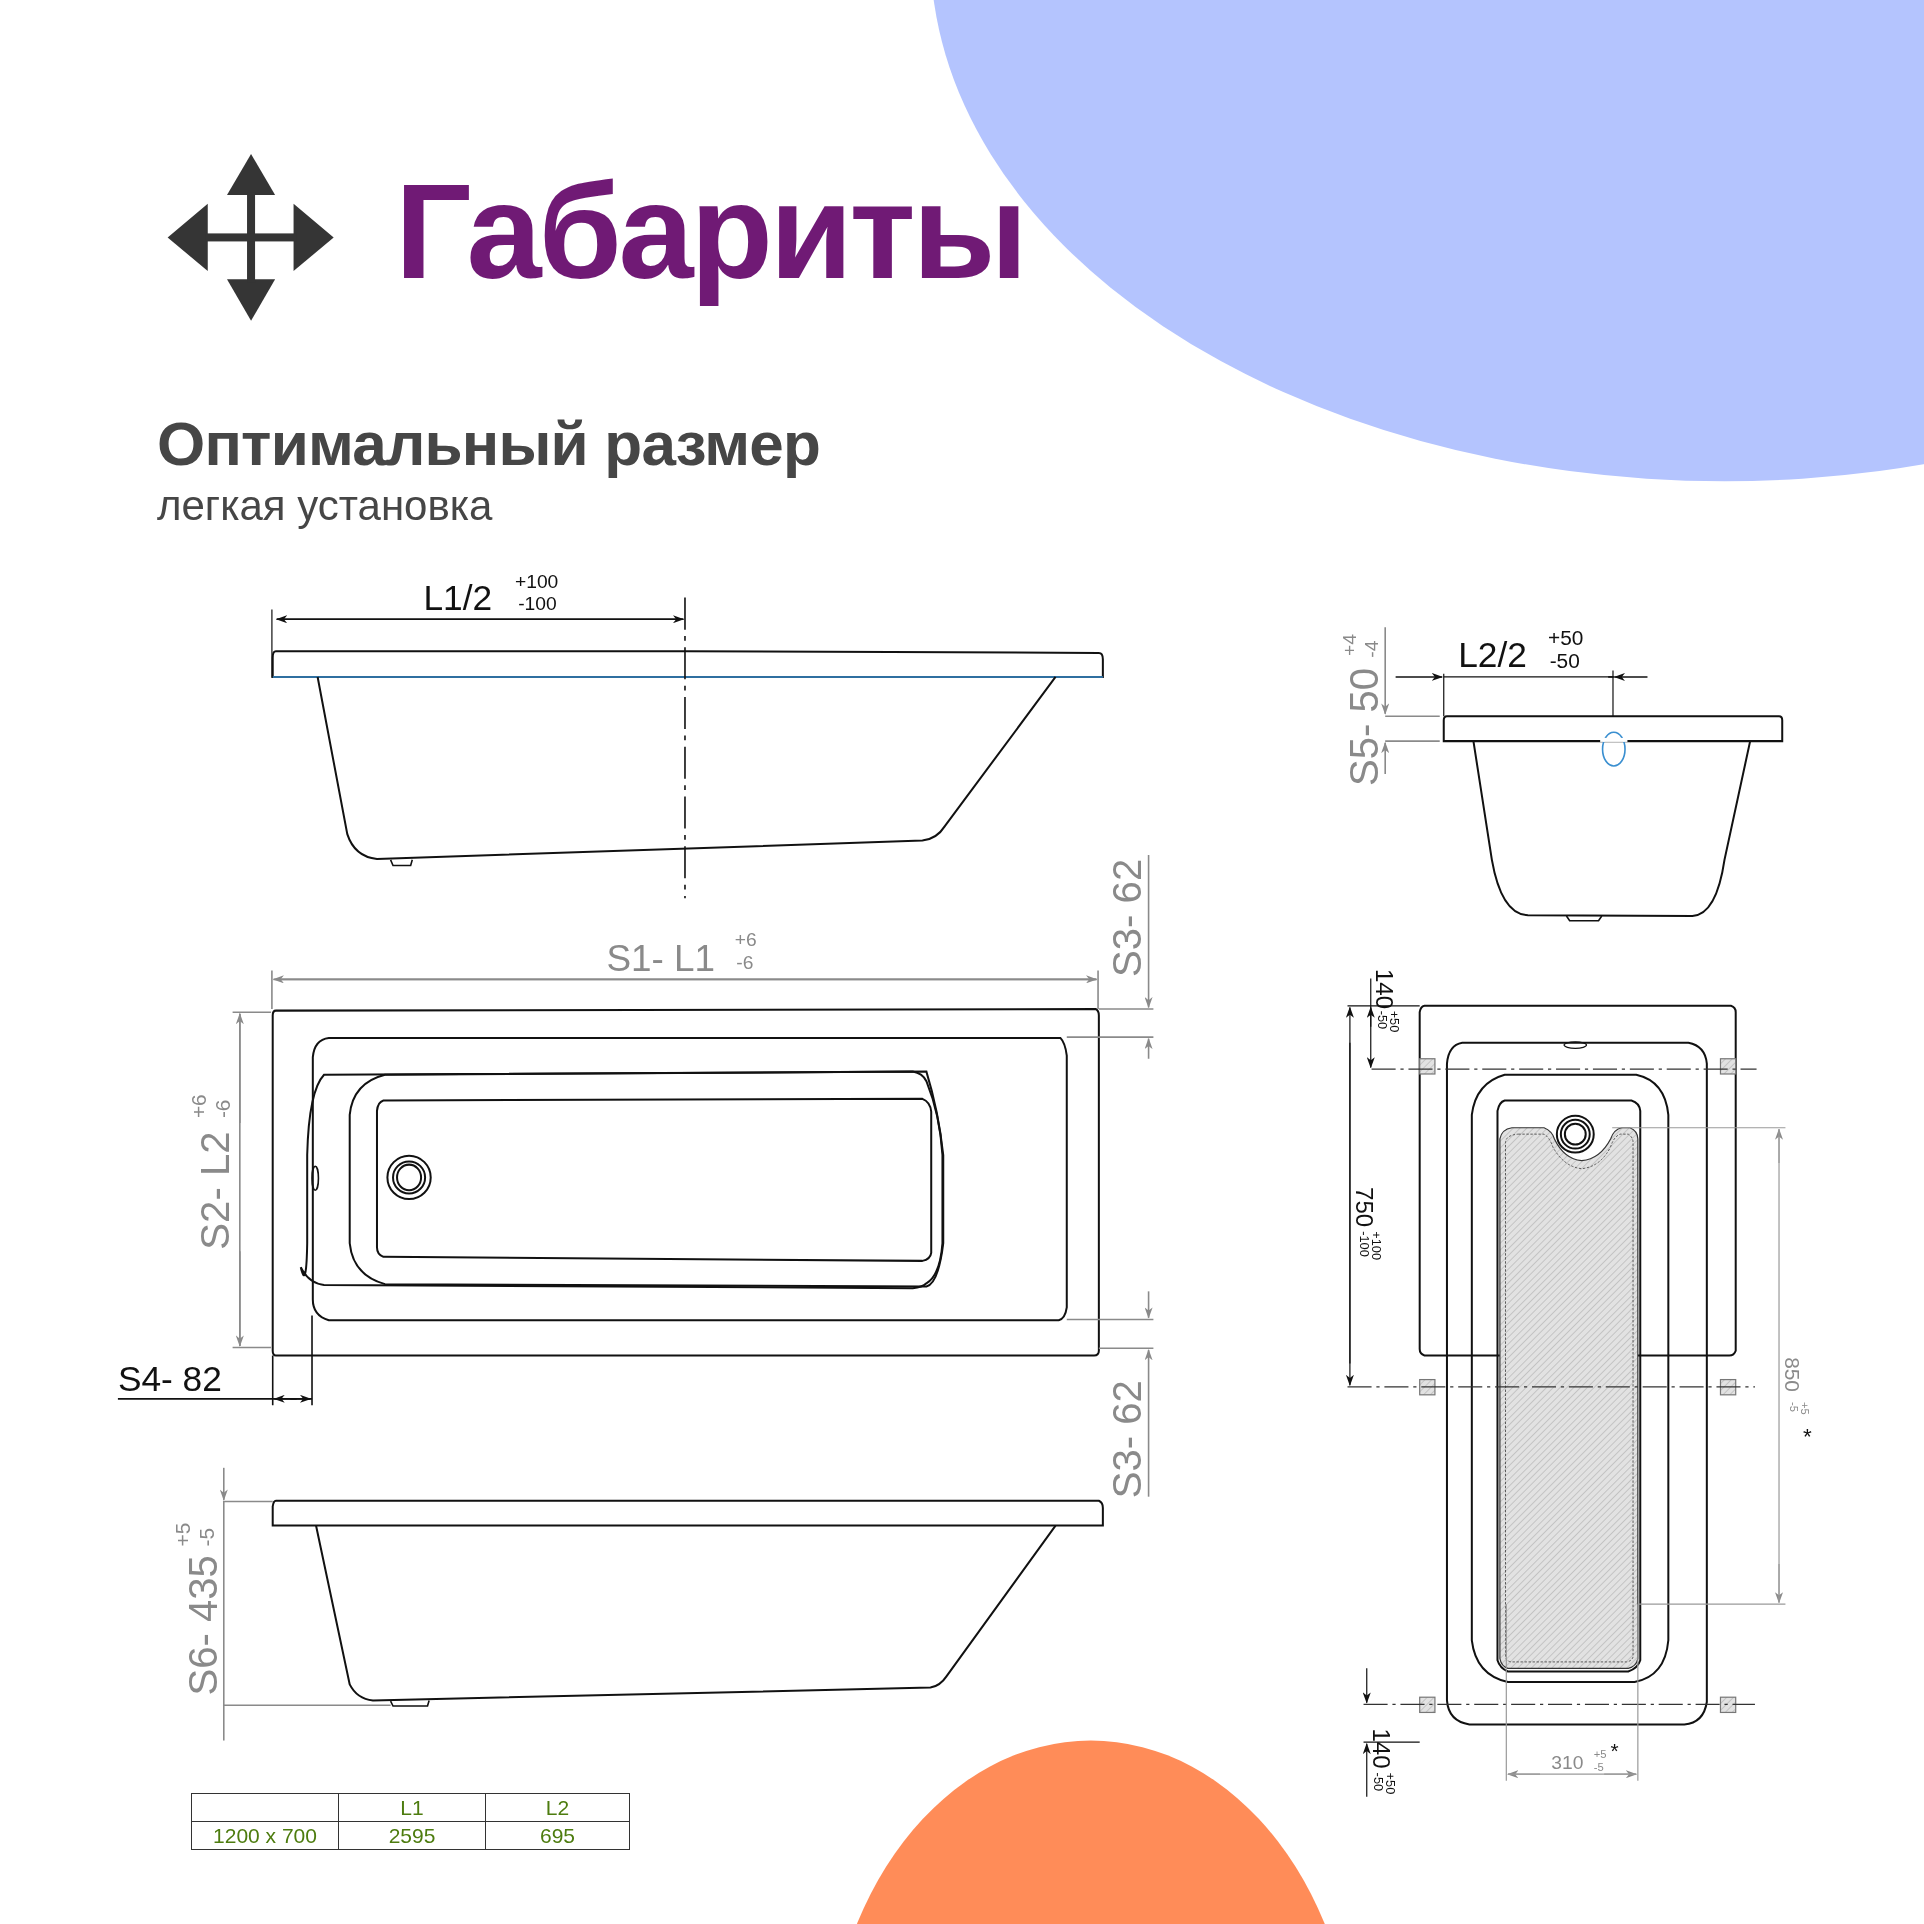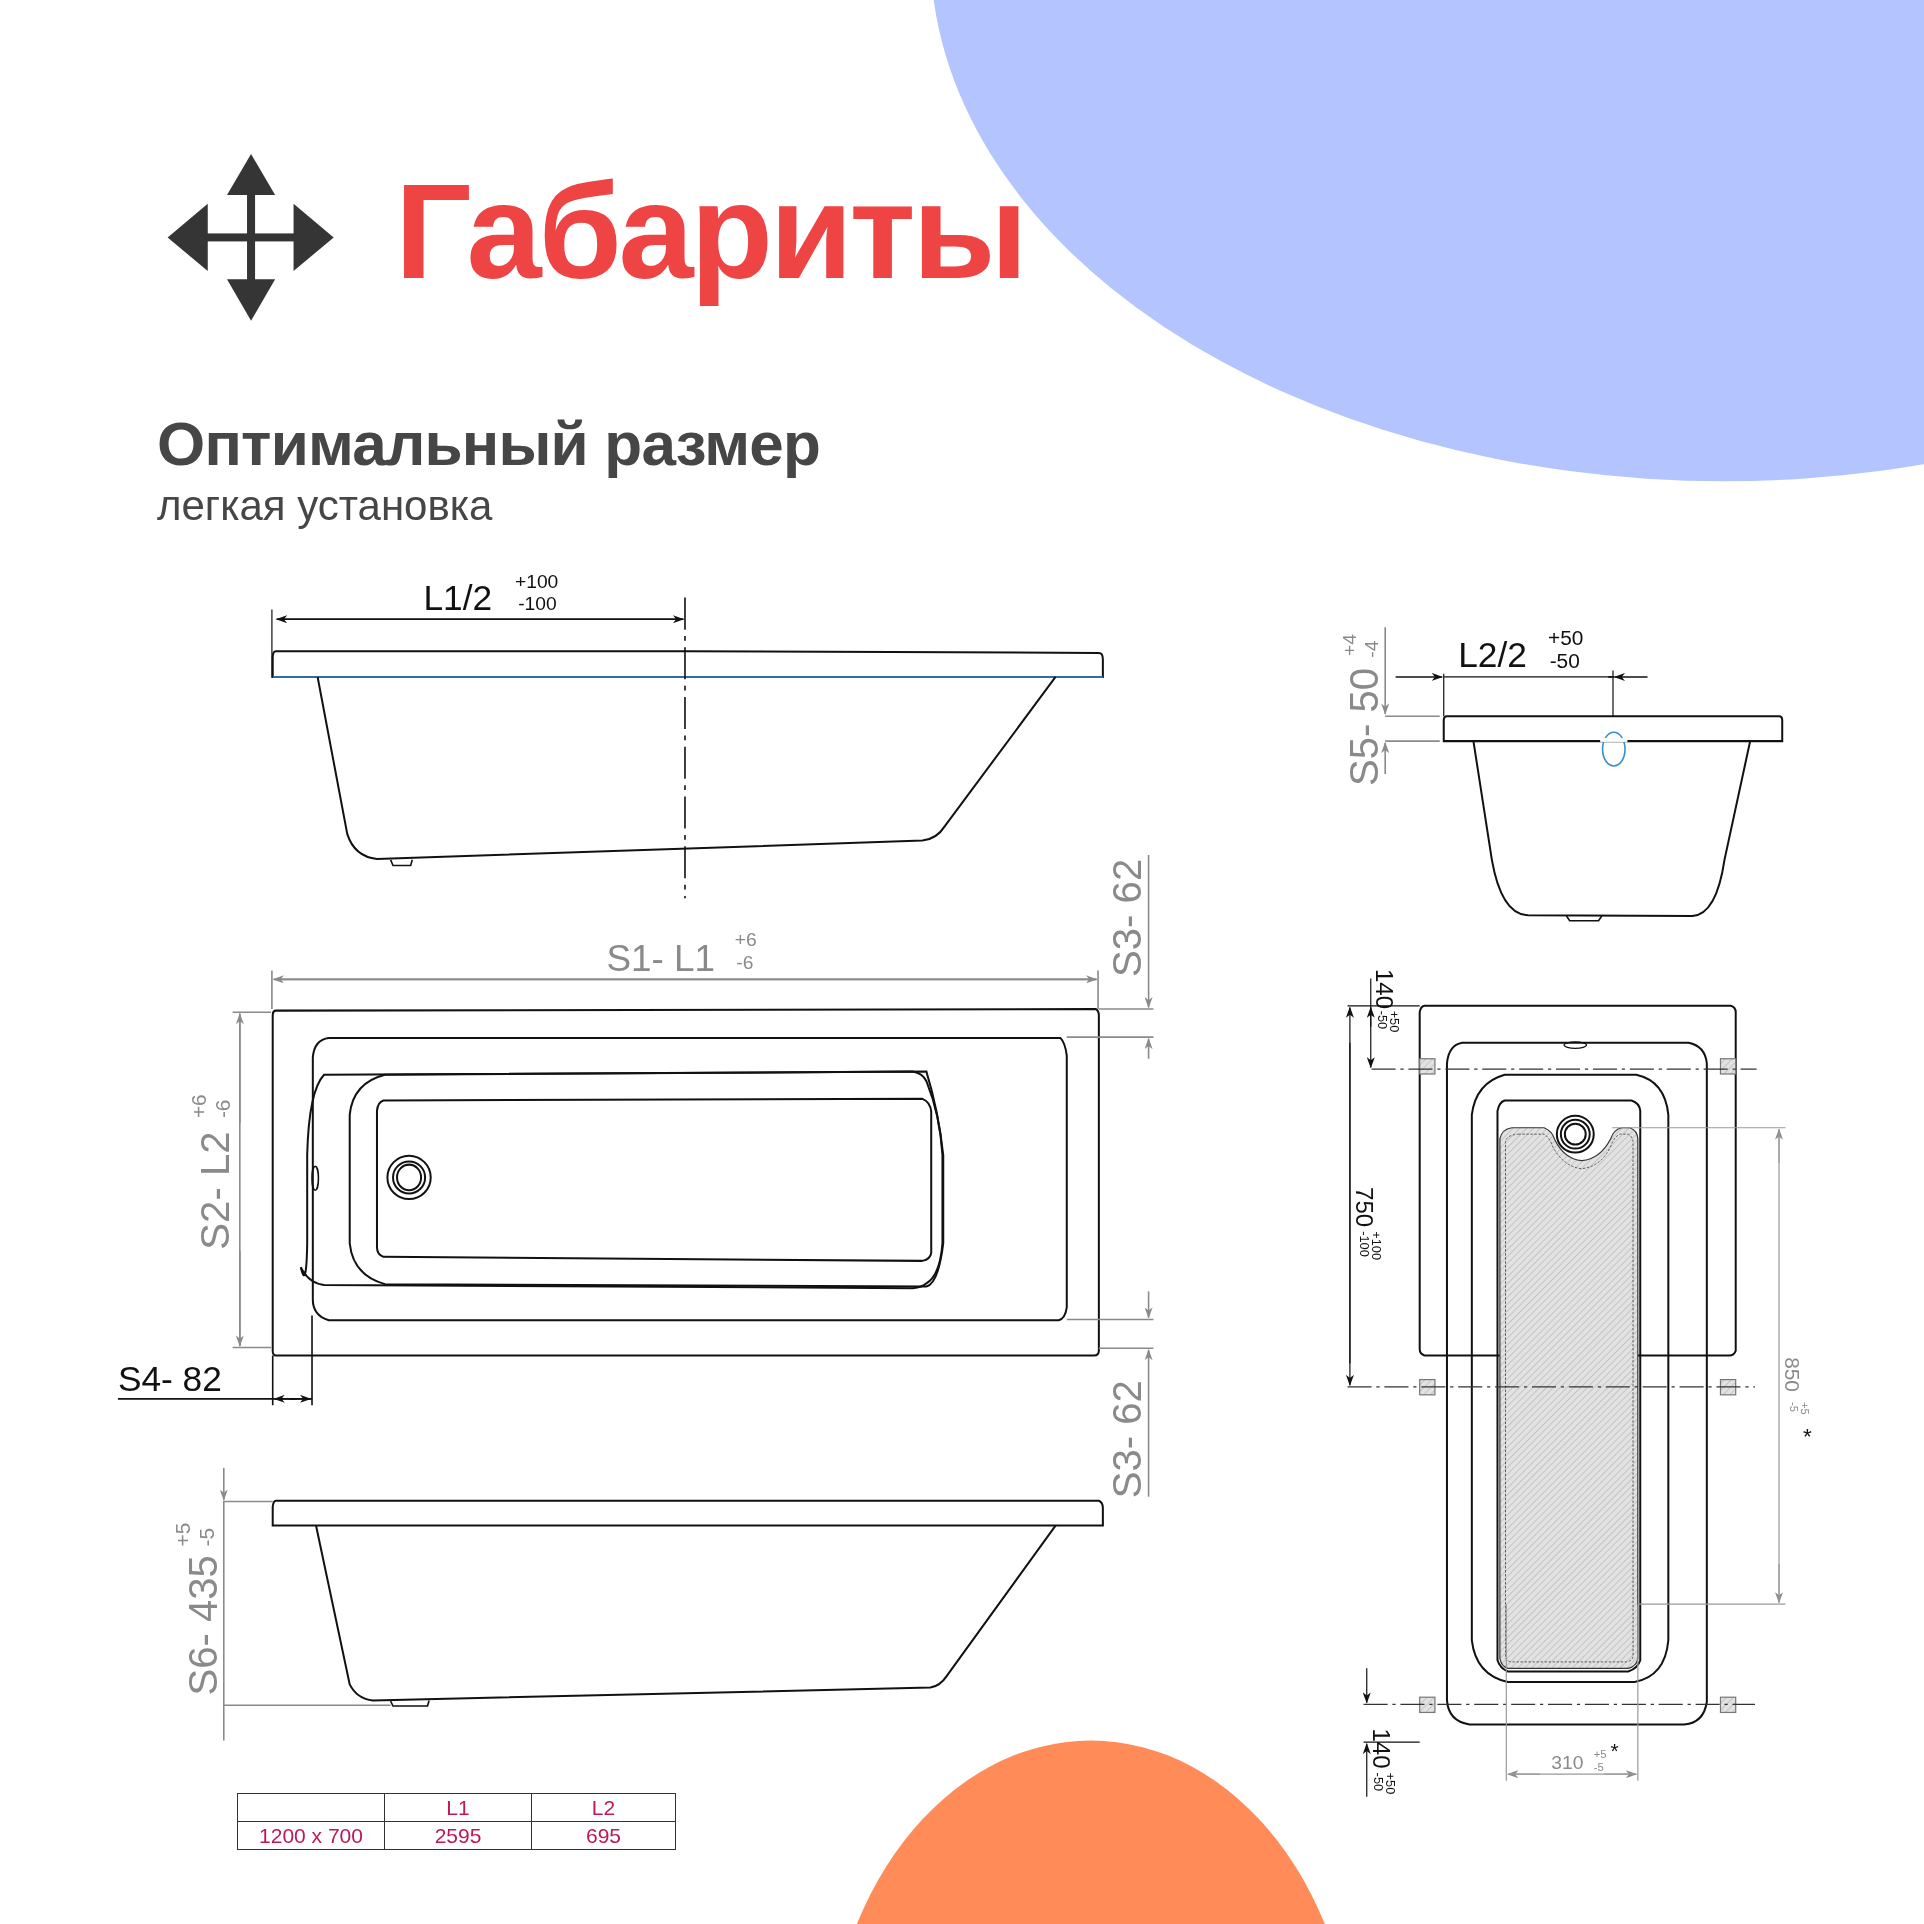--- a/index.html
+++ b/index.html
@@ -1,24 +1,24 @@
 <!DOCTYPE html>
 <html style="font-size:13px"><head>
 <meta charset="utf-8">
 <style>
   html, body { margin:0; padding:0; background:#ffffff; }
   body { width:1925px; height:1925px; position:relative; overflow:hidden; font-family:"Liberation Sans", sans-serif; }
   #stage { position:absolute; left:0; top:0; width:1925px; height:1925px; }
-  .title { position:absolute; left:395px; top:164px; font-family:"Liberation Sans", sans-serif; font-weight:700; font-size:135px; color:#ef4444; letter-spacing:-3.2px; line-height:1; }
+  .title { position:absolute; left:395px; top:164px; font-family:"Liberation Sans", sans-serif; font-weight:700; font-size:135px; color:#701a75; letter-spacing:-3.2px; line-height:1; }
   .subtitle-bold { position:absolute; left:157px; top:413px; font-family:"Liberation Sans", sans-serif; font-weight:700; font-size:62px; color:#464646; line-height:1; letter-spacing:-0.8px; }
   .subtitle-light { position:absolute; left:157px; top:485px; font-family:"Liberation Sans", sans-serif; font-weight:400; font-size:42px; color:#464646; line-height:1; }
   svg text { font-family:"Liberation Sans", sans-serif; }
   .dim-black { fill:#111111; }
   .dim-gray { fill:#8a8a8a; }
-  .spec-table { position:absolute; left:191px; top:1793px; border-collapse:collapse; font-family:"Liberation Sans", sans-serif; font-size:21px; color:#be185d;margin-left:46px; }
+  .spec-table { position:absolute; left:191px; top:1793px; border-collapse:collapse; font-family:"Liberation Sans", sans-serif; font-size:21px; color:#4d7c0f; }
   .spec-table td { border:1.6px solid #333; height:27px; text-align:center; padding:0; }
   .spec-table td.c0 { width:146px; }
   .spec-table td.c1 { width:146px; }
   .spec-table td.c2 { width:143px; }
 </style>
 </head>
 <body>
 
 <svg id="stage" viewBox="0 0 2400 2400" xmlns="http://www.w3.org/2000/svg">
   <defs>

